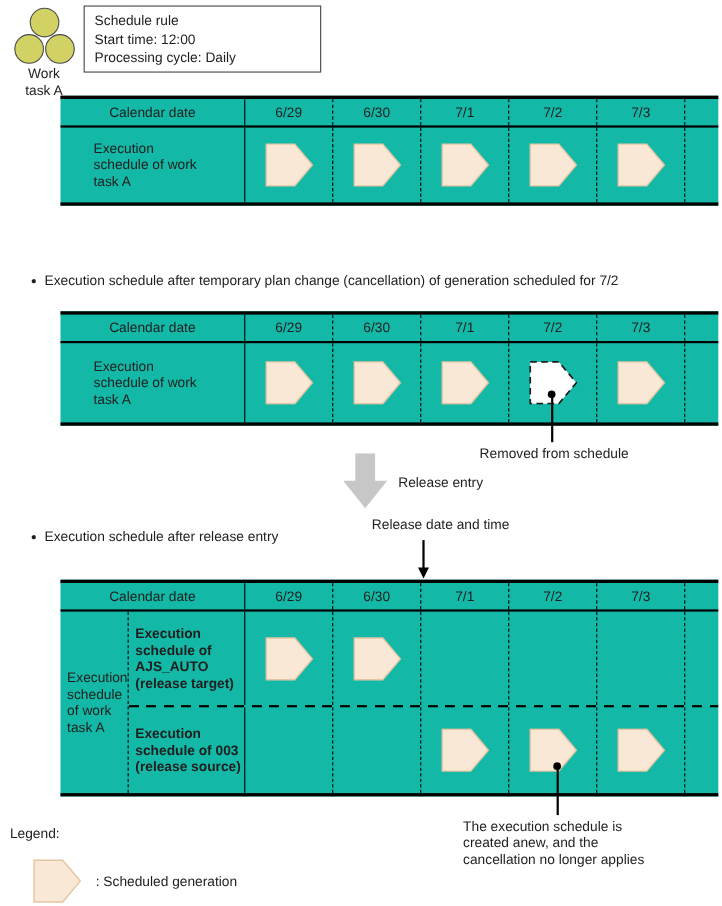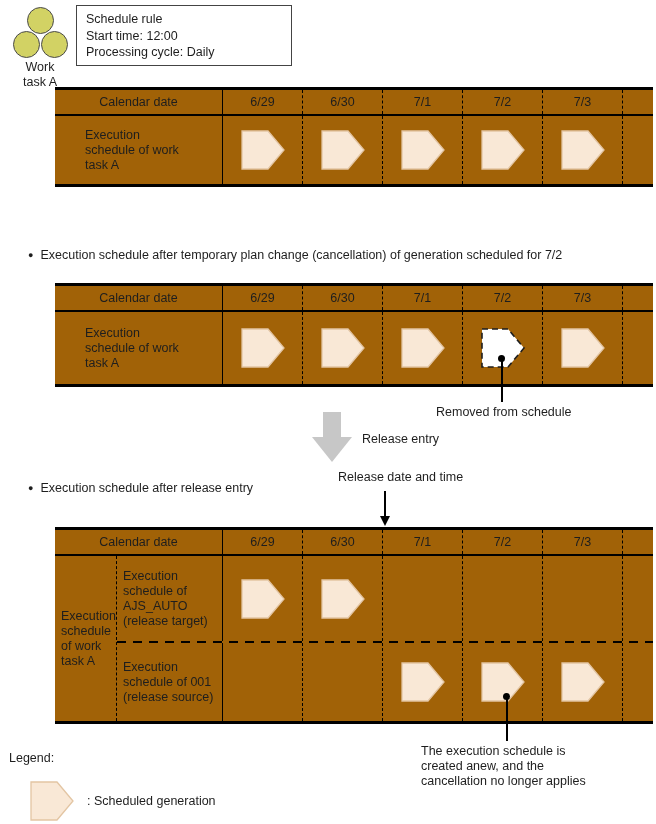--- a/index.html
+++ b/index.html
@@ -11,41 +11,41 @@
   .circle{position:absolute;width:27px;height:27px;border-radius:50%;
           background:var(--task-circle-fill,#d2d264);border:1px solid #4a4a4a;box-sizing:border-box;}
   .task-label{position:absolute;left:16px;top:60px;width:48px;text-align:center;line-height:15px;}
 
   
   .rule-box{position:absolute;left:76px;top:5px;width:216px;height:61px;border:1.5px solid #444;
             box-sizing:border-box;padding:5px 0 0 9px;line-height:16.5px;}
 
   
   .stable{position:absolute;left:55px;width:598px;border-top:3px solid #000;border-bottom:3px solid #000;
-          box-sizing:content-box;background:#a16207;}
+          box-sizing:content-box;background:#14b8a6;}
   .hrow{display:flex;height:26px;border-bottom:2px solid #000;box-sizing:border-box;}
   .brow{display:flex;box-sizing:border-box;}
   .lcell{width:168px;border-right:1px solid #000;box-sizing:border-box;display:flex;
          align-items:center;justify-content:center;text-align:center;}
   .lcell.body-label{justify-content:flex-start;text-align:left;padding:0 34px 0 30px;line-height:15px;}
   .dcell{width:80px;border-right:1px dashed #000;box-sizing:border-box;display:flex;
          align-items:center;justify-content:center;}
   .tailcell{flex:1;}
   .gen-cell svg{display:none;}
   .gen-cell.solid svg{display:block;}
   .gen-cell.solid polygon{fill:var(--generation-fill,#f9e8d6);stroke:var(--generation-border,#e3c5a3);stroke-width:1.3;}
   .gen-cell.dashed svg{display:block;}
   .gen-cell.dashed polygon{fill:#fff;stroke:#1e1e1e;stroke-width:1.6;stroke-dasharray:6 4;}
 
   
   .b3{display:flex;}
   .outer-label{width:62px;border-right:1px dashed #000;box-sizing:border-box;display:flex;align-items:center;
                padding-left:6px;line-height:15px;}
   .right-stack{flex:1;display:flex;flex-direction:column;}
-  .brow3{display:flex;box-sizing:border-box;}
+  .brow3{display:flex;box-sizing:border-box;font-weight:bold;}
   .ilabel{width:106px;border-right:1px solid #000;box-sizing:border-box;display:flex;align-items:center;
           padding-left:6px;line-height:15px;}
   .hdash{height:2px;background:repeating-linear-gradient(90deg,#000 0 9px,transparent 9px 16px);}
 
   
   .bullet-line{position:absolute;display:flex;align-items:baseline;white-space:nowrap;}
   .bullet-dot{font-size:9px;margin-right:7px;position:relative;top:-1px;}
   .ptr-dot{position:absolute;width:7px;height:7px;border-radius:50%;background:#000;}
   .ptr-line{position:absolute;width:2px;background:#000;}
   .note{position:absolute;line-height:15px;}
@@ -201,21 +201,21 @@
                 <polygon points="1,1 27,1 43,20 27,39 1,39"></polygon>
               </svg>
             </div>
           <div class="dcell gen-cell empty"></div>
           <div class="dcell gen-cell empty"></div>
           <div class="dcell gen-cell empty"></div>
           <div class="tailcell"></div>
         </div>
         <div class="hdash"></div>
         <div class="brow3" style="height:78px;">
-          <div class="ilabel">Execution schedule of 001 (release source)</div>
+          <div class="ilabel">Execution schedule of 003 (release source)</div>
           <div class="dcell gen-cell empty"></div>
           <div class="dcell gen-cell empty"></div>
           <div class="dcell gen-cell solid">
               <svg width="44" height="40" viewBox="0 0 44 40">
                 <polygon points="1,1 27,1 43,20 27,39 1,39"></polygon>
               </svg>
             </div>
           <div class="dcell gen-cell solid">
               <svg width="44" height="40" viewBox="0 0 44 40">
                 <polygon points="1,1 27,1 43,20 27,39 1,39"></polygon>

